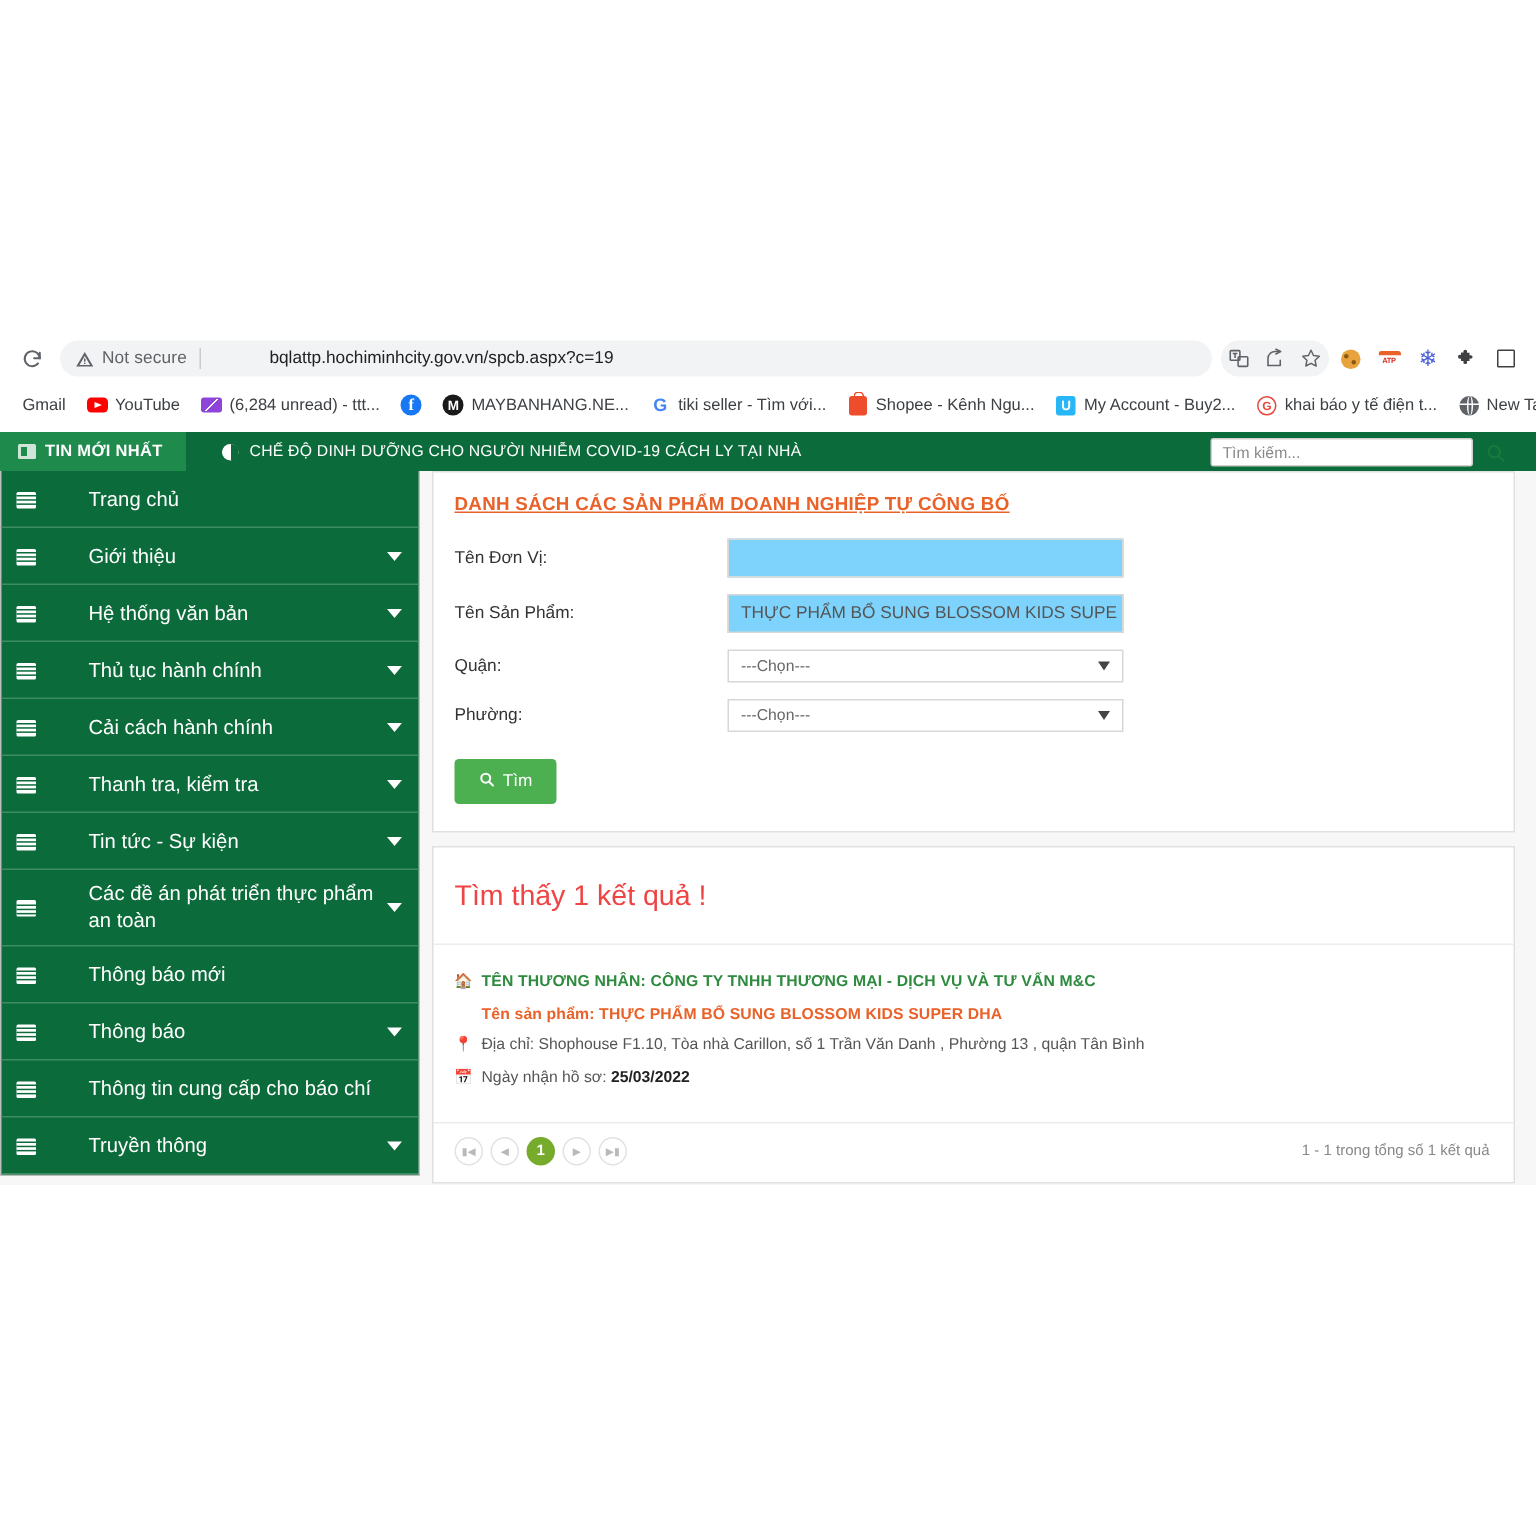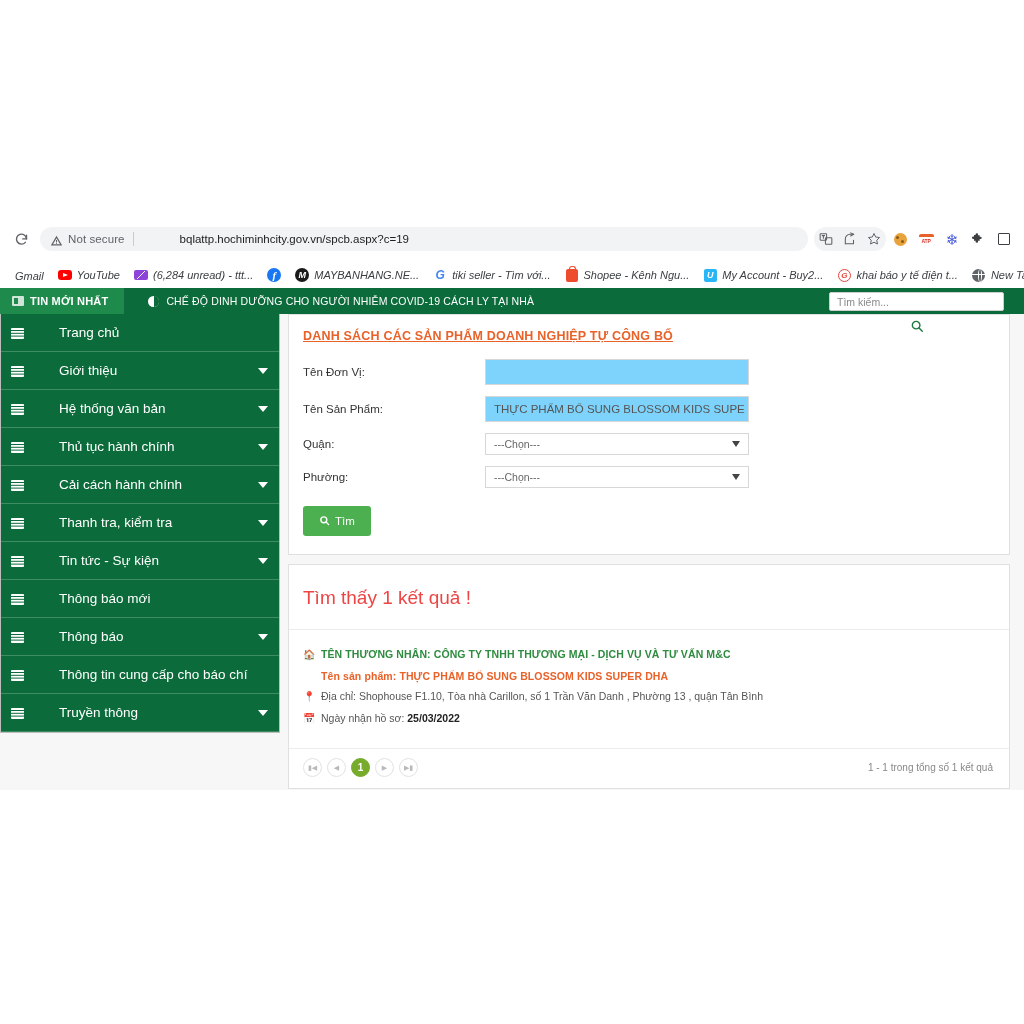--- a/index.html
+++ b/index.html
@@ -43,21 +43,21 @@
   .ext-atp {
     width:15px; height:11px; background:#fff; border-radius:2px; display:flex;
     align-items:center; justify-content:center; font-size:5px; font-weight:bold;
     color:#d93025; border-top:3px solid #e8622a; letter-spacing:-.2px;
   }
   .ext-star { color:#4a5ddb; font-size:15px; line-height:1; }
   .ext-puzzle { color:#3c4043; }
   .ext-square { width:12px; height:12px; border:1.6px solid #3c4043; border-radius:1px; }
 
   
-  .bookmarks { display:flex; align-items:flex-end; height:28px; padding:0 8px; gap:0px; overflow:hidden;font-style:italic; }
+  .bookmarks { display:flex; align-items:center; height:28px; padding:0 8px; gap:0px; overflow:hidden; }
   .bm { display:flex; align-items:center; gap:5px; padding:2px 7px; flex:none; max-width:150px; }
   .bm-label { font-size:11px; color:#3c4043; white-space:nowrap; overflow:hidden; text-overflow:ellipsis; }
   .bm-ic { width:14px; height:14px; flex:none; display:flex; align-items:center; justify-content:center; }
   .ic-yt { width:14px; height:10px; background:#ff0000; border-radius:3px; position:relative; }
   .ic-yt::after { content:""; position:absolute; left:5px; top:2.5px; border-left:5px solid #fff; border-top:2.5px solid transparent; border-bottom:2.5px solid transparent; }
   .ic-mail { width:14px; height:10px; background:#8e44d8; border-radius:2px; position:relative; }
   .ic-mail::after { content:""; position:absolute; left:1px; top:1px; width:12px; height:8px;
      background:linear-gradient(135deg, transparent 46%, #fff 46%, #fff 54%, transparent 54%); }
   .ic-fb { width:14px; height:14px; border-radius:50%; background:#1877f2; color:#fff; font-size:11px;
      font-weight:bold; display:flex; align-items:center; justify-content:center; font-family:"Liberation Serif",serif; }
@@ -85,21 +85,21 @@
     height:26px; background:#1e8a4c; display:flex; align-items:center; gap:6px;
     padding:0 16px 0 12px; color:#fff; font-size:11px; font-weight:bold; letter-spacing:.2px;
   }
   .news-tag-ic { width:12px; height:10px; background:#cfe5d7; border-radius:1px; position:relative; flex:none; }
   .news-tag-ic::after { content:""; position:absolute; left:2px; top:2px; width:4px; height:6px; background:#1e8a4c; }
   .ticker { display:flex; align-items:center; gap:7px; margin-left:24px; color:#fff;
     font-size:10.5px; letter-spacing:.15px; }
   .ticker-ic { width:11px; height:11px; border-radius:50%; background:#fff; position:relative; flex:none; }
   .ticker-ic::after { content:""; position:absolute; right:0; top:0; width:5.5px; height:11px;
     background:#0b6b3a; border-radius:0 5.5px 5.5px 0; }
-  .search-wrap { position:absolute; right:20px; top:4px; display:flex; align-items:center; gap:8px;flex-direction:column; }
+  .search-wrap { position:absolute; right:20px; top:4px; display:flex; align-items:center; gap:8px; }
   .search-box { width:175px; height:19px; background:#fff; border:1px solid #cfcfcf; border-radius:2px;
     font-size:10.5px; color:#8a8a8a; padding:0 7px; display:flex; align-items:center; }
   .search-ico { color:#1a7a3e; }
   .search-ico svg { width:14px; height:14px; display:block; }
 
   
   .body-row { display:flex; align-items:flex-start; }
   .sidebar { width:280px; flex:none; background:#0b6b3a; border:1px solid #bdbdbd; border-top:none; }
   .menu-item {
     position:relative; min-height:38px; display:flex; align-items:center;
@@ -348,20 +348,25 @@
         <div class="menu-item">
           <span class="menu-ic"></span>
           <span class="menu-label">Thanh tra, kiểm tra</span>
           <span class="caret"></span>
         </div>
         <div class="menu-item">
           <span class="menu-ic"></span>
           <span class="menu-label">Tin tức - Sự kiện</span>
           <span class="caret"></span>
         </div>
+        <div class="menu-item wrap">
+          <span class="menu-ic"></span>
+          <span class="menu-label">Các đề án phát triển thực phẩm an toàn</span>
+          <span class="caret"></span>
+        </div>
         <div class="menu-item">
           <span class="menu-ic"></span>
           <span class="menu-label">Thông báo mới</span>
         </div>
         <div class="menu-item">
           <span class="menu-ic"></span>
           <span class="menu-label">Thông báo</span>
           <span class="caret"></span>
         </div>
         <div class="menu-item">

